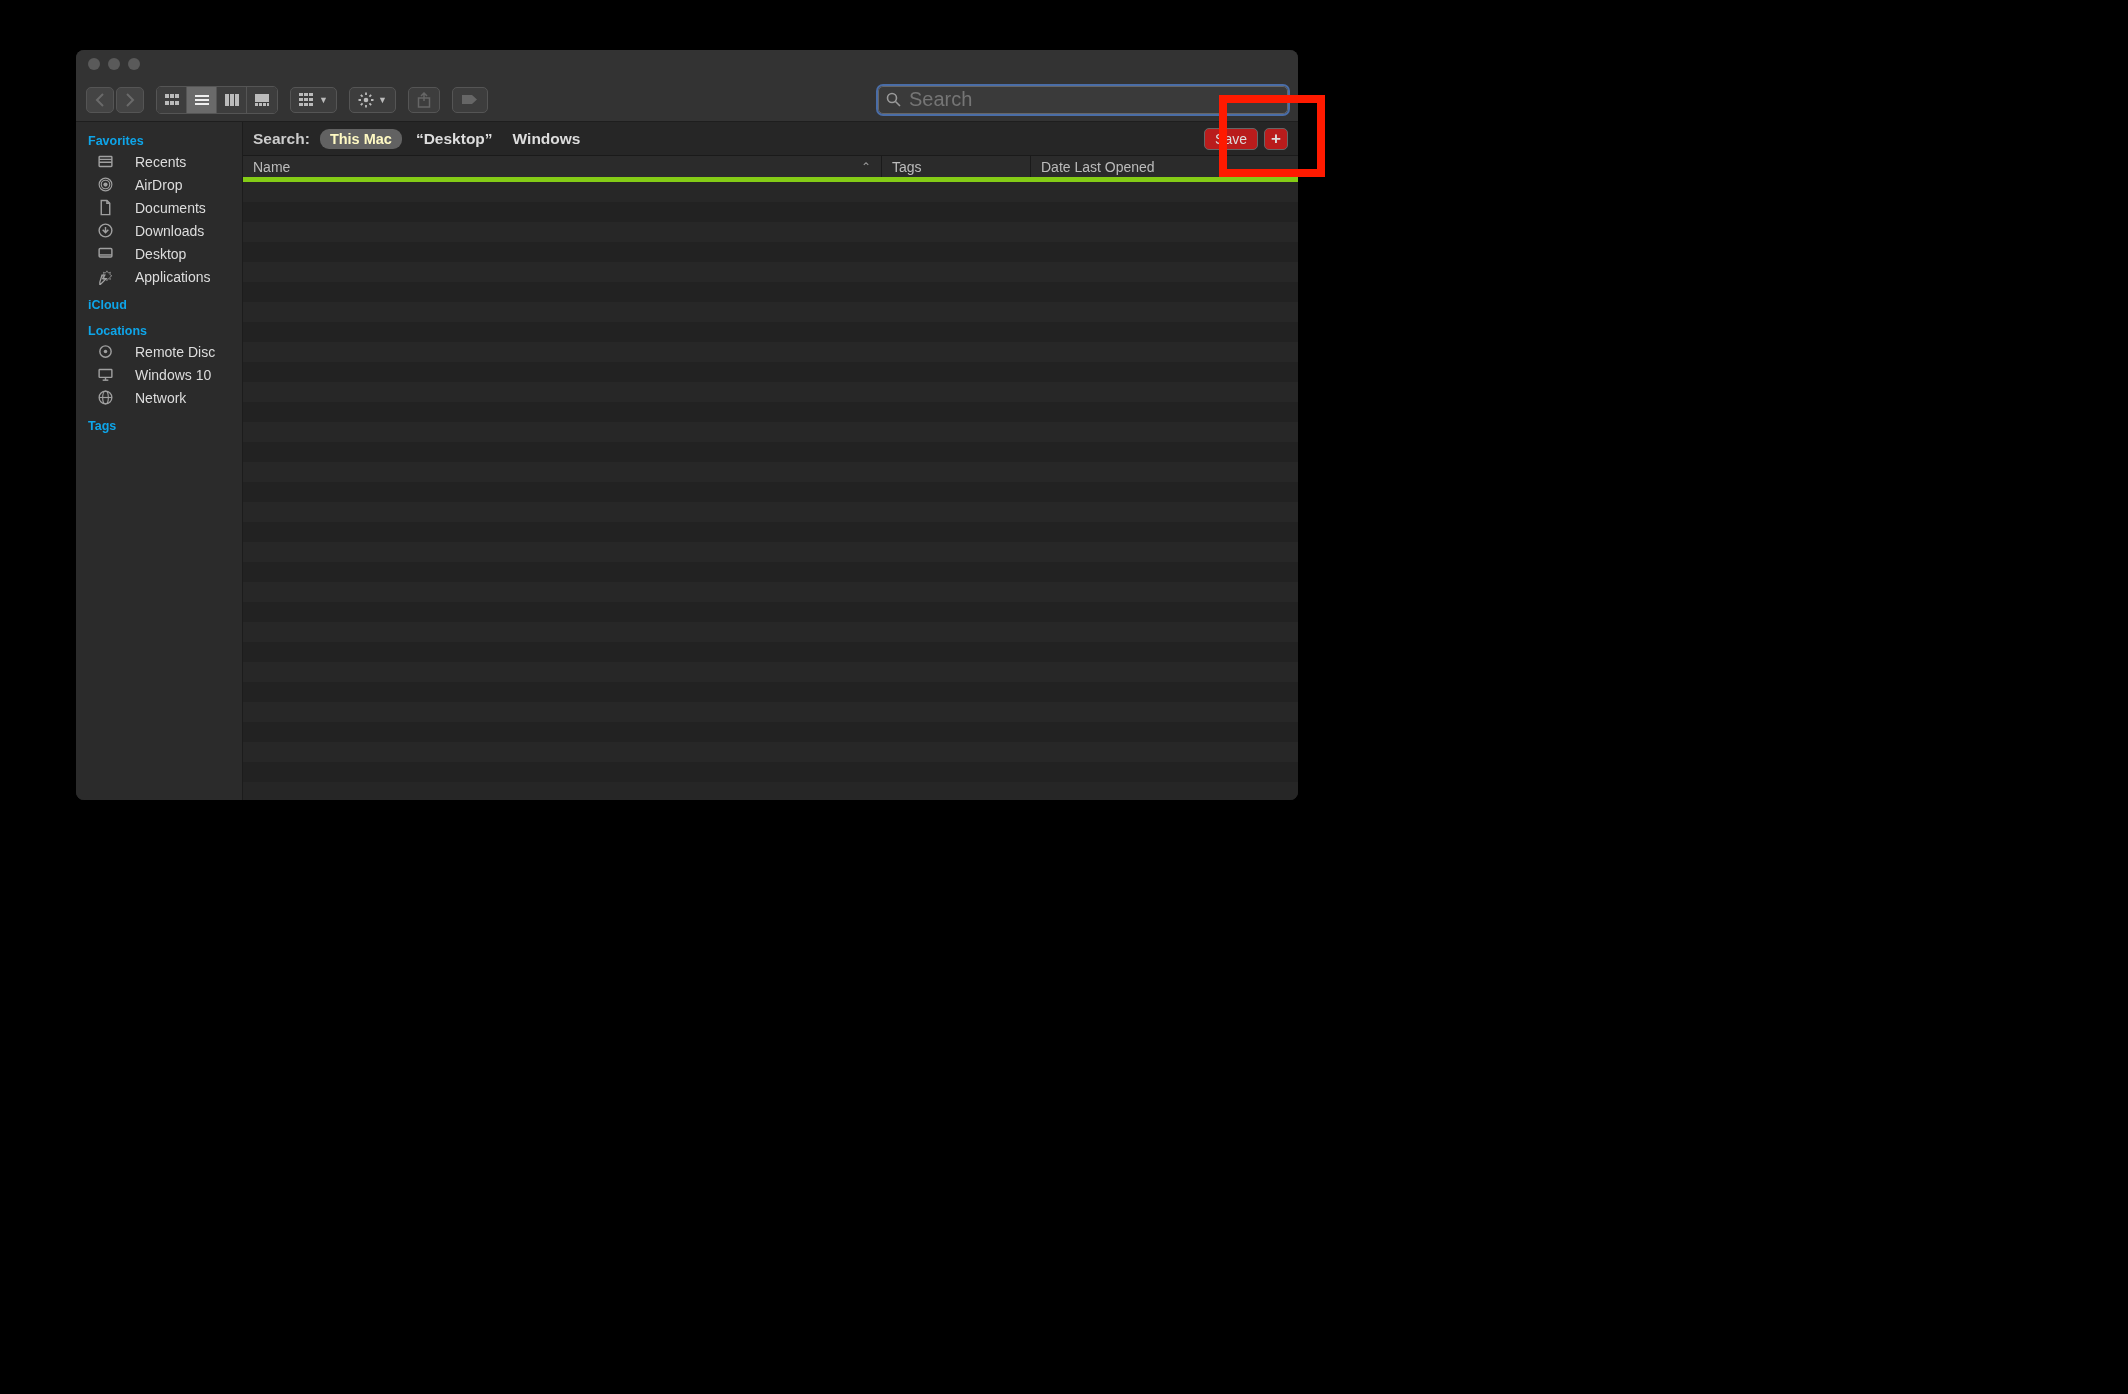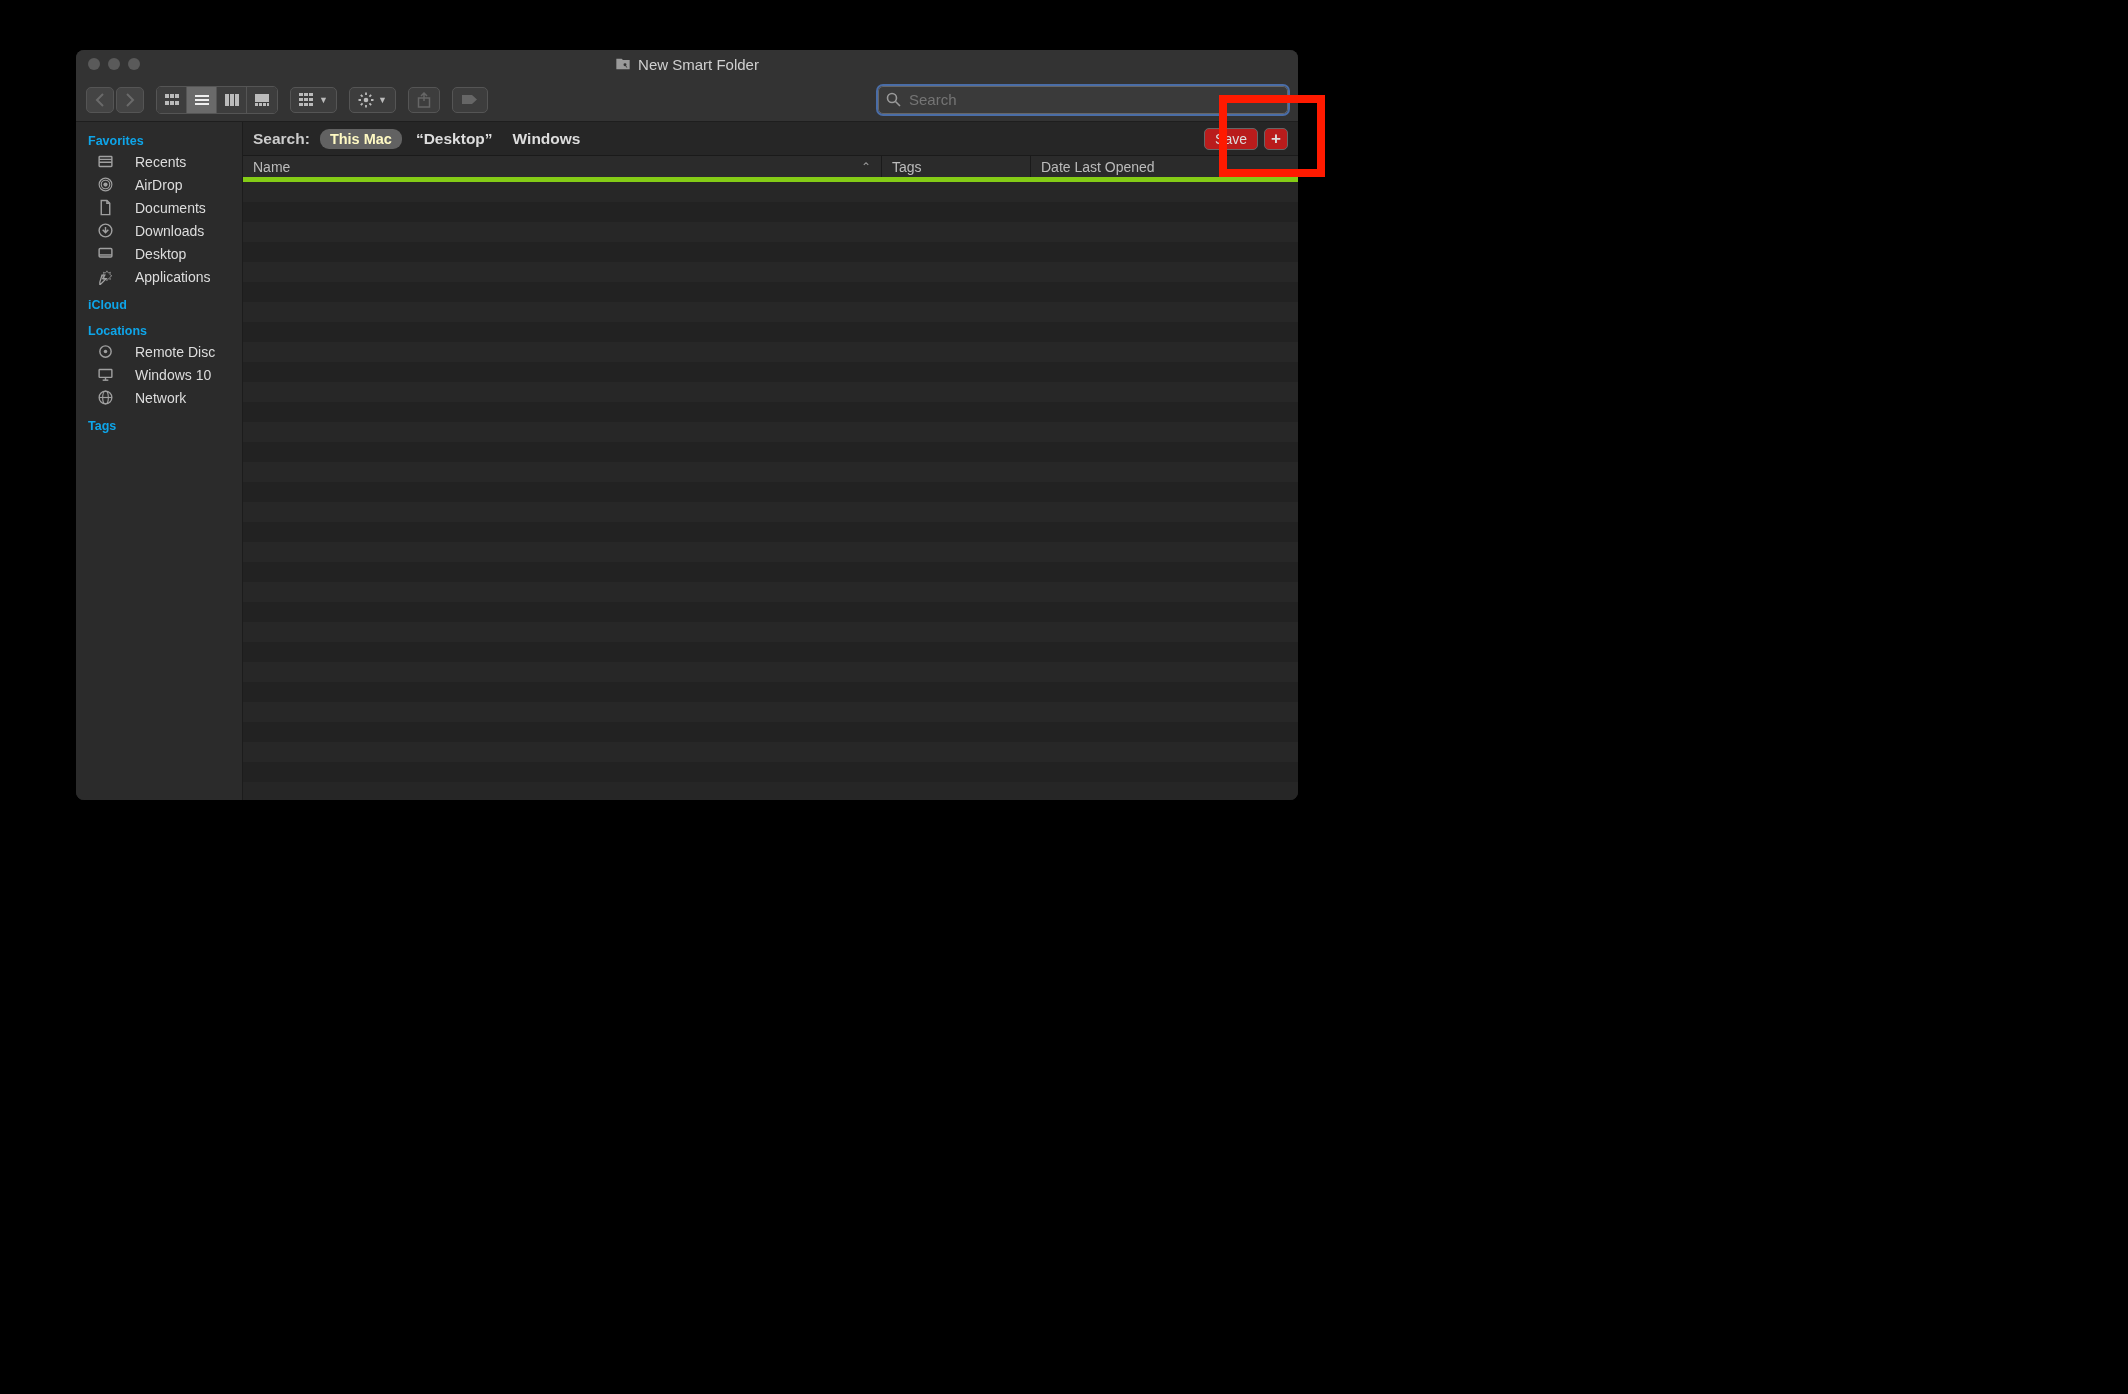--- a/index.html
+++ b/index.html
@@ -47,21 +47,21 @@
   .seg { display:flex; border-radius:5px; overflow:hidden; border:1px solid #555; }
   .seg .sbtn { background:#3d3d3d; height:26px; width:30px; display:flex; align-items:center; justify-content:center; color:#bbb; border-right:1px solid #555; }
   .seg .sbtn:last-child{border-right:none;}
   .seg .sbtn.active { background:#6a6a6a; color:#eee; }
   .tool-single { background:#3d3d3d; border:1px solid #555; height:26px; display:flex; align-items:center; justify-content:center; border-radius:5px; padding:0 8px; color:#bbb; gap:4px;}
   .tool-single.disabled{ color:#666; }
   .search-wrap { margin-left:auto; position:relative; }
   .search-input {
     width: 410px; height:28px;
     background:#3a3a3a; border:1px solid #666;
-    border-radius:5px; color:#ddd; font-size:15px;
+    border-radius:5px; color:#ddd; font-size:20px;
     padding-left: 30px;
     outline:2px solid #4a6da7;
   }
   .search-icon { position:absolute; left:8px; top:6px; color:#9a9a9a; }
   .body { flex:1; display:flex; min-height:0; }
   .sidebar {
     width: 167px; background:#2b2b2b; border-right:1px solid #1c1c1c;
     padding: 8px 0 0 0; overflow:auto; font-size:14px;
   }
   .side-section { margin-bottom:6px; }
@@ -107,28 +107,20 @@
 <body>
 
 <div class="window">
 
   <div class="titlebar">
     <div class="traffic">
       <div class="traffic-dot"></div>
       <div class="traffic-dot"></div>
       <div class="traffic-dot"></div>
     </div>
-    <div class="title-center">
-      <svg class="title-icon" viewBox="0 0 24 24">
-          <path d="M10 4H2v16h20V6H12l-2-2z"></path>
-          <circle cx="15" cy="13" r="2.2" fill="#333"></circle>
-          <rect x="16.4" y="14.6" width="3.2" height="1.2" rx="0.6" transform="rotate(45 16.4 14.6)" fill="#333"></rect>
-        </svg>
-      <span>New Smart Folder</span>
-    </div>
   </div>
 
   <div class="toolbar">
     <div class="nav-btns">
       <div class="tbtn disabled">
           <svg width="10" height="14" viewBox="0 0 10 14">
             <path d="M8 1 2 7l6 6" stroke="#6a6a6a" stroke-width="2" fill="none"></path>
           </svg>
         </div>
       <div class="tbtn disabled">

